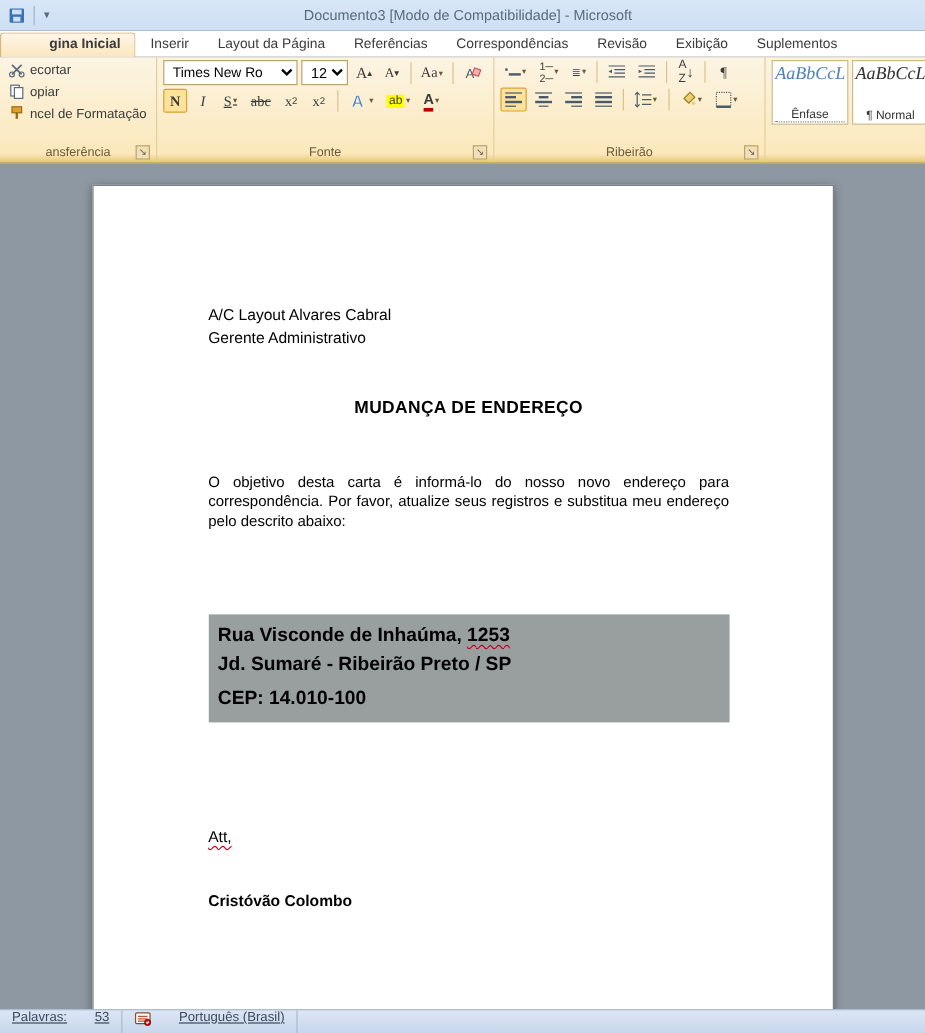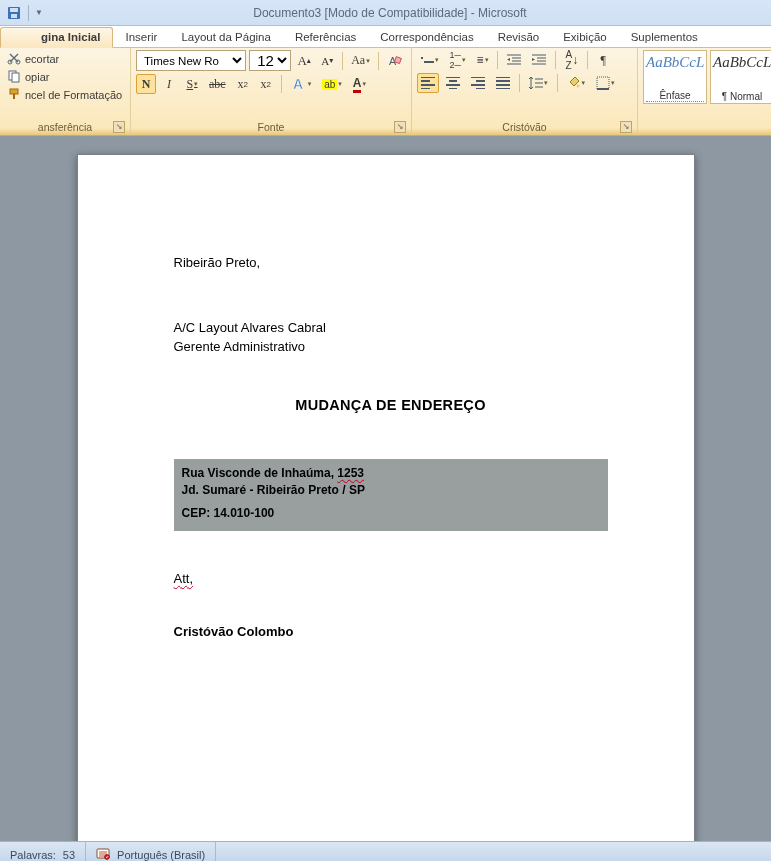--- a/index.html
+++ b/index.html
@@ -21,48 +21,48 @@
 .rgroup .body { display: flex; gap: 3px; }
 .rgroup .label { text-align: center; font-size: 10.5px; color: #6b5a3a; padding: 2px 0 2px; position: relative; }
 .rgroup .label .dlg { position: absolute; right: 0; bottom: 2px; width: 12px; height: 12px; border: 1px solid #bfa468; background: #efe0bb; font-size: 8px; line-height: 10px; text-align: center; color: #6b5a3a; }
 
 .clipboard .body { flex-direction: column; gap: 2px; width: 120px; }
 .clipboard .item { display: flex; align-items: flex-end; gap: 4px; padding: 1px 2px; }
 
 .font .body { flex-direction: column; gap: 3px; width: 270px; }
 .row { display: flex; align-items: center; gap: 3px; }
 select.font-name { width: 122px; height: 21px; font-size: 11.5px; border: 1px solid #b9a276; background: #fff; padding-left: 3px; }
-select.font-size { width: 42px; height: 21px; font-size: 15px; border: 1px solid #b9a276; background: #fff; padding-left: 3px; }
+select.font-size { width: 42px; height: 21px; font-size: 12px; border: 1px solid #b9a276; background: #fff; padding-left: 3px; }
 .btn { min-width: 20px; height: 20px; display: inline-flex; align-items: center; justify-content: center; border: 1px solid transparent; border-radius: 2px; cursor: pointer; padding: 0 3px; font-size: 12px; font-family: "Times New Roman", serif; }
 .btn.active { background: #fce29b; border: 1px solid #d9a138; }
 .btn .caret { font-size: 7px; margin-left: 1px; color: #6b5a3a; }
 .vsep { width: 1px; height: 18px; background: #d9c28d; margin: 0 2px; }
 
 .paragraph .body { flex-direction: column; gap: 3px; width: 215px; }
 .style-box { width: 64px; height: 54px; border: 1px solid #d0b984; background: #fff; display: flex; flex-direction: column; justify-content: space-between; padding: 3px 2px 1px; font-size: 10px; text-align: center; }
 .style-box .preview { font-family: Liberation Serif, serif; font-style: italic; font-size: 15px; color: #4f81bd; }
 .style-box .preview.normal { color: #333; font-style: italic; }
 .style-name { font-size: 10px; color: #333; }
 .style-box .underline { border-bottom: 1px dotted #888; }
 
 .workspace { position: absolute; top: 136px; left: 0; right: 0; bottom: 20px; background: #8e98a2; overflow: hidden; display: flex; justify-content: center; padding-top: 18px; }
 .page { width: 618px; height: 800px; background: #fff; box-shadow: 0 2px 8px rgba(0,0,0,.4); border: 1px solid #7a808a; padding: 100px 86px 40px 96px; font-family: "Times New Roman", serif; font-size: 13px; color: #000; line-height: 1.3; position: relative; }
 .page .city { margin-bottom: 48px; }
 .page .ac { margin-bottom: 2px; }
 .page .role { margin-bottom: 40px; }
 .page h1 { text-align: center; font-size: 14.5px; font-weight: bold; margin-bottom: 44px; letter-spacing: .3px; }
 .page .para { text-align: justify; margin-bottom: 70px; font-size: 12.5px; }
-.address-block { background: #999f9f; padding: 6px 8px 8px; font-family: "Times New Roman", serif; font-weight: bold; font-size: 12px; line-height: 1.45; margin-bottom: 40px; }
+.address-block { background: #999f9f; padding: 6px 8px 8px; font-family: "Times New Roman", serif; font-weight: bold; font-size: 16px; line-height: 1.45; margin-bottom: 88px; }
 .address-block .gap { height: 6px; }
 .page .att { margin-bottom: 36px; }
 .page .sig-name { font-weight: bold; }
 .squiggle { text-decoration: underline wavy #c00020 1px; text-underline-offset: 2px; }
 
 .statusbar { position: absolute; left: 0; right: 0; bottom: 0; height: 20px; background: linear-gradient(#dbe6f4,#c7d7ec); border-top: 1px solid #9fb4cb; display: flex; align-items: center; font-size: 11px; color: #3b4a5c; }
-.statusbar .cell { padding: 0 10px; border-right: 1px solid #aabace; height: 100%; display: flex; align-items: flex-end; gap: 7px; }
+.statusbar .cell { padding: 0 10px; border-right: 1px solid #aabace; height: 100%; display: flex; align-items: flex-start; gap: 23px; text-decoration: underline; }
 .lang-icon { width: 14px; height: 14px; }
 
 svg { display: block; }
 .align-lines { display: inline-flex; flex-direction: column; gap: 2px; }
 .align-lines i { height: 1.6px; background: #4a5a6a; }
 </style>
 </head>
 <body>
 
 <div class="titlebar">
@@ -252,45 +252,45 @@
         </span>
         <span class="btn">
           <svg width="14" height="14" viewBox="0 0 14 14">
               <rect x="1" y="1" width="12" height="12" fill="none" stroke="#4a5a6a" stroke-dasharray="1 1"></rect>
               <line x1="1" y1="13" x2="13" y2="13" stroke="#4a5a6a" stroke-width="2"></line>
             </svg>
             <span class="caret">▾</span>
         </span>
       </div>
     </div>
-    <div class="label"><span>Cristóvão</span><span class="dlg">↘</span></div>
+    <div class="label"><span>Ribeirão</span><span class="dlg">↘</span></div>
   </div>
 
   <div class="rgroup" style="border-right:none">
     <div class="body styles">
       <div class="style-box">
         <div class="preview">AaBbCcL</div>
         <div class="style-name underline">Ênfase</div>
       </div>
       <div class="style-box">
         <div class="preview normal">AaBbCcL</div>
         <div class="style-name">¶ Normal</div>
       </div>
 
     </div>
     <div class="label">&nbsp;</div>
   </div>
 </div>
 
 <div class="workspace">
   <div class="page">
-    <div class="city">Ribeirão Preto,</div>
     <div class="ac">A/C Layout Alvares Cabral</div>
     <div class="role">Gerente Administrativo</div>
     <h1>MUDANÇA DE ENDEREÇO</h1>
+    <div class="para">O objetivo desta carta é informá-lo do nosso novo endereço para correspondência. Por favor, atualize seus registros e substitua meu endereço pelo descrito abaixo:</div>
     <div class="address-block">
       <div><span>Rua Visconde de Inhaúma, </span><span class="squiggle">1253</span></div>
       <div>Jd. Sumaré - Ribeirão Preto / SP</div>
       <div class="gap"></div>
       <div><span>CEP:  </span><b>14.010-100</b></div>
     </div>
     <div class="att"><span class="squiggle">Att,</span></div>
     <div class="sig-name">Cristóvão Colombo</div>
 
   </div>

